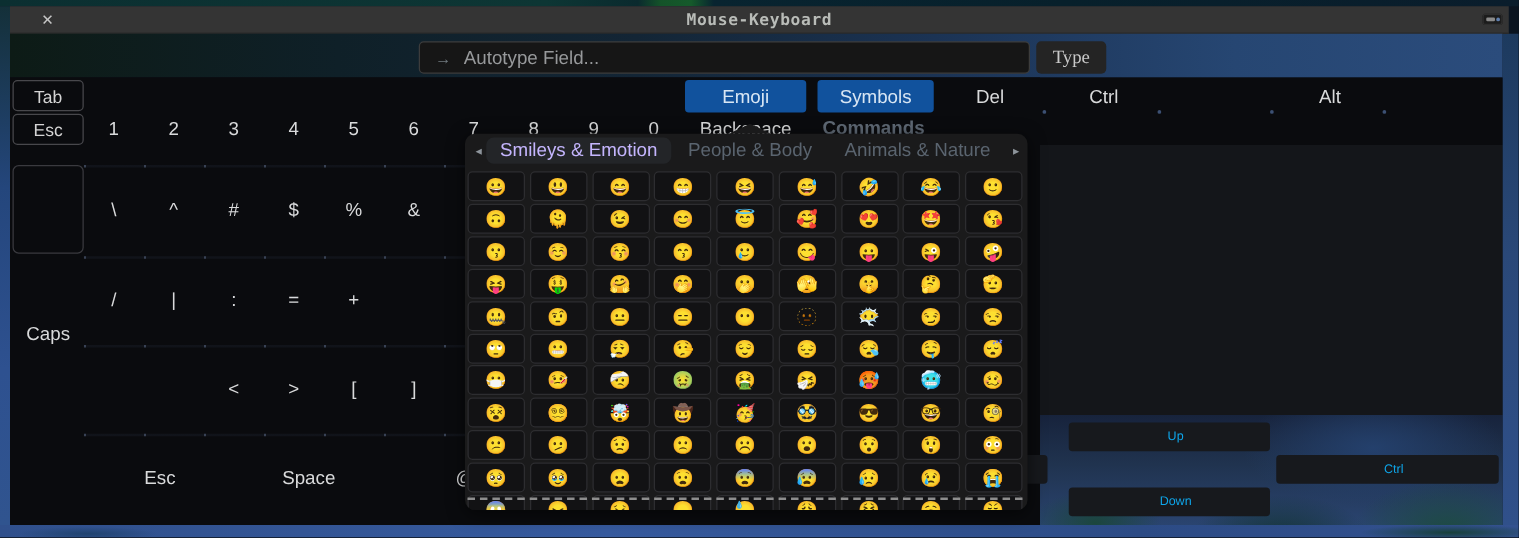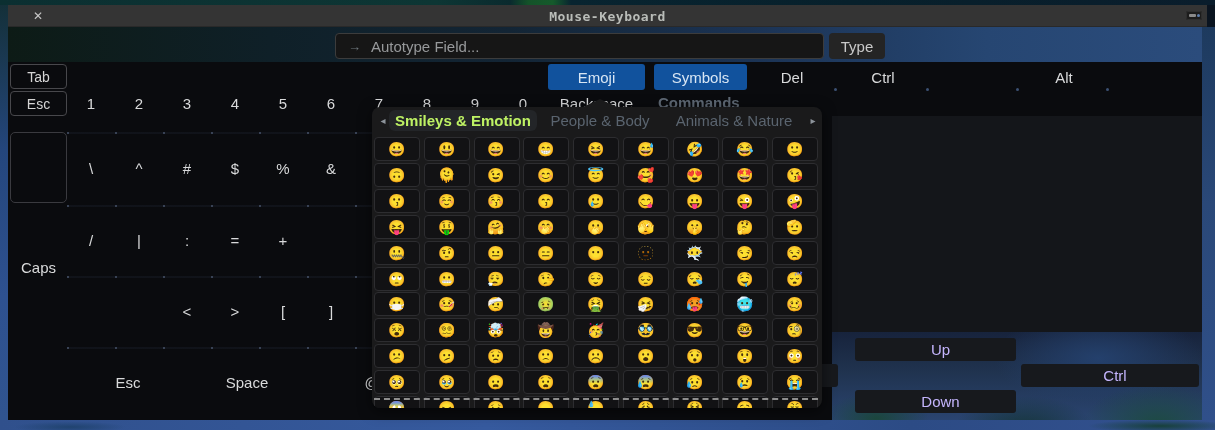--- a/index.html
+++ b/index.html
@@ -44,46 +44,46 @@
                linear-gradient(180deg,#17233c 0%,#20334f 45%,#2a4470 100%);}
 
   
   .atfield{left:335px;top:33px;width:489px;height:26px;background:#161616;border:1px solid #3c3c3c;border-radius:4px;
     display:flex;align-items:center;}
   .atarrow{color:#70797f;font-size:13px;padding:0 8px 0 12px;}
   .atinput{flex:1;background:transparent;border:none;outline:none;color:#dddddd;font-size:15px;
     font-family:"Liberation Sans",sans-serif;}
   .atinput::placeholder{color:#97999b;opacity:1;}
   .typebtn{left:829px;top:33px;width:56px;height:26px;background:#242424;border-radius:4px;
-    display:flex;align-items:center;justify-content:center;color:#c9c9c9;font-size:15px;}
+    display:flex;align-items:center;justify-content:center;color:#c9c9c9;font-size:15px;font-family:Liberation Serif, serif;}
 
   
   .key{display:flex;align-items:center;justify-content:center;color:#d9dadb;font-size:15px;}
   .bkey{border:1px solid #48484c;border-radius:4px;font-size:14px;color:#d4d4d4;}
   .bluebtn{background:#11529d;border-radius:3px;color:#d8e6f4;}
   .cmdlabel{color:#5f6975;font-weight:bold;font-size:15px;}
   .sep{height:2px;opacity:.5;
     background:repeating-linear-gradient(90deg,rgba(165,195,250,.6) 0 2px,rgba(120,150,210,.12) 2px 48px);}
   .bdot{width:3px;height:3px;border-radius:50%;background:rgba(110,150,215,.5);}
 
   
   .caret{left:583px;top:99px;width:0;height:0;border-left:17px solid transparent;border-right:17px solid transparent;
     border-bottom:8px solid #1a1a1b;z-index:21;}
   .popup{left:372px;top:107px;width:450px;height:301px;background:#1a1a1b;border-radius:8px;overflow:hidden;z-index:20;
     box-shadow:0 3px 14px rgba(0,0,0,.55);}
   .pnav{display:flex;align-items:center;justify-content:center;color:#8d949b;font-size:10px;}
   .ptab{display:flex;align-items:center;justify-content:center;font-size:15px;color:#5a646f;}
-  .ptab.active{background:#232528;border-radius:6px;color:#bef264;font-weight:bold;}
+  .ptab.active{background:#232528;border-radius:6px;color:#c4b5fd;}
   .ecell{position:absolute;width:46px;height:24px;background:#121214;border:1px solid #2d2d30;border-radius:4px;
     display:flex;align-items:center;justify-content:center;font-size:14px;line-height:1;box-sizing:border-box;}
   .dashline{left:2px;top:291px;width:444px;height:0;border-top:2px dashed #8d8d8d;z-index:5;}
 
   
   .navbtn{background:#17191d;border-radius:3px;display:flex;align-items:center;justify-content:center;
-    color:#c4b5fd;font-size:15px;padding-left:10px;}
+    color:#0ea5e9;font-size:10px;padding-left:10px;}
 </style>
 </head>
 <body>
 
 <div class="stage">
 
   <div class="abs wp-top"></div>
   <div class="abs wp-left"></div>
   <div class="abs wp-right"></div>
   <div class="abs wp-bottom"></div>

